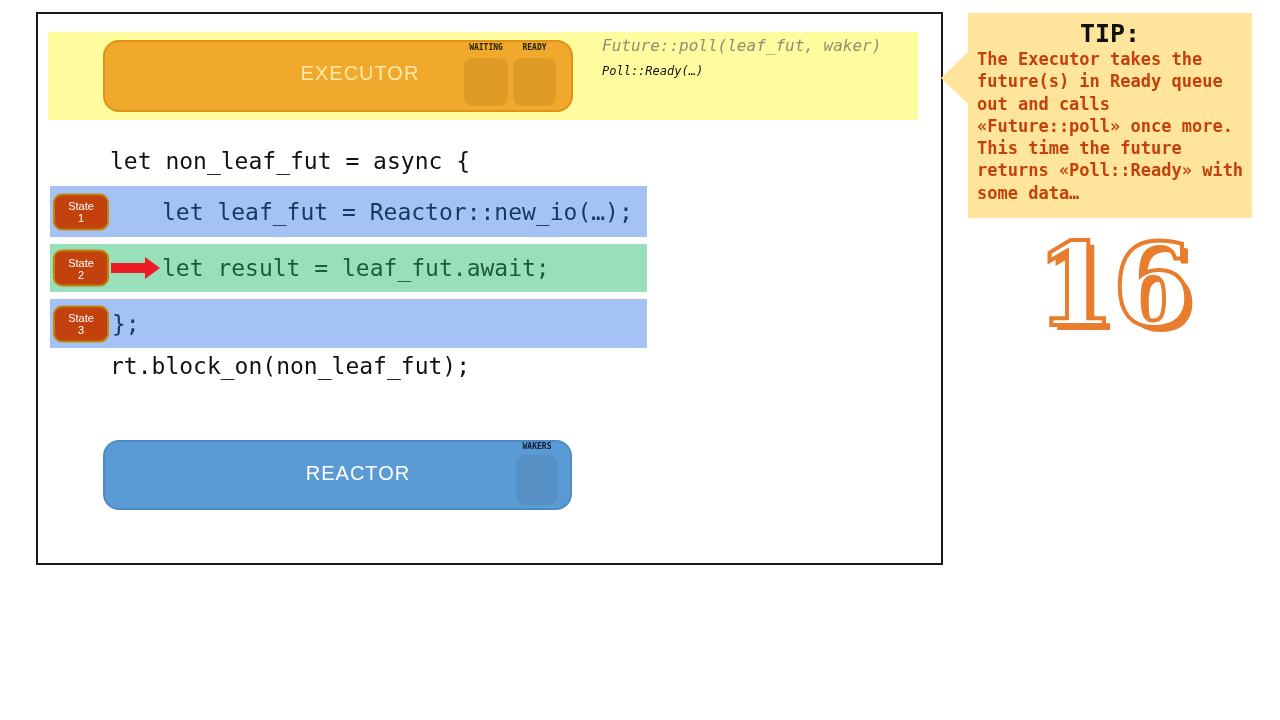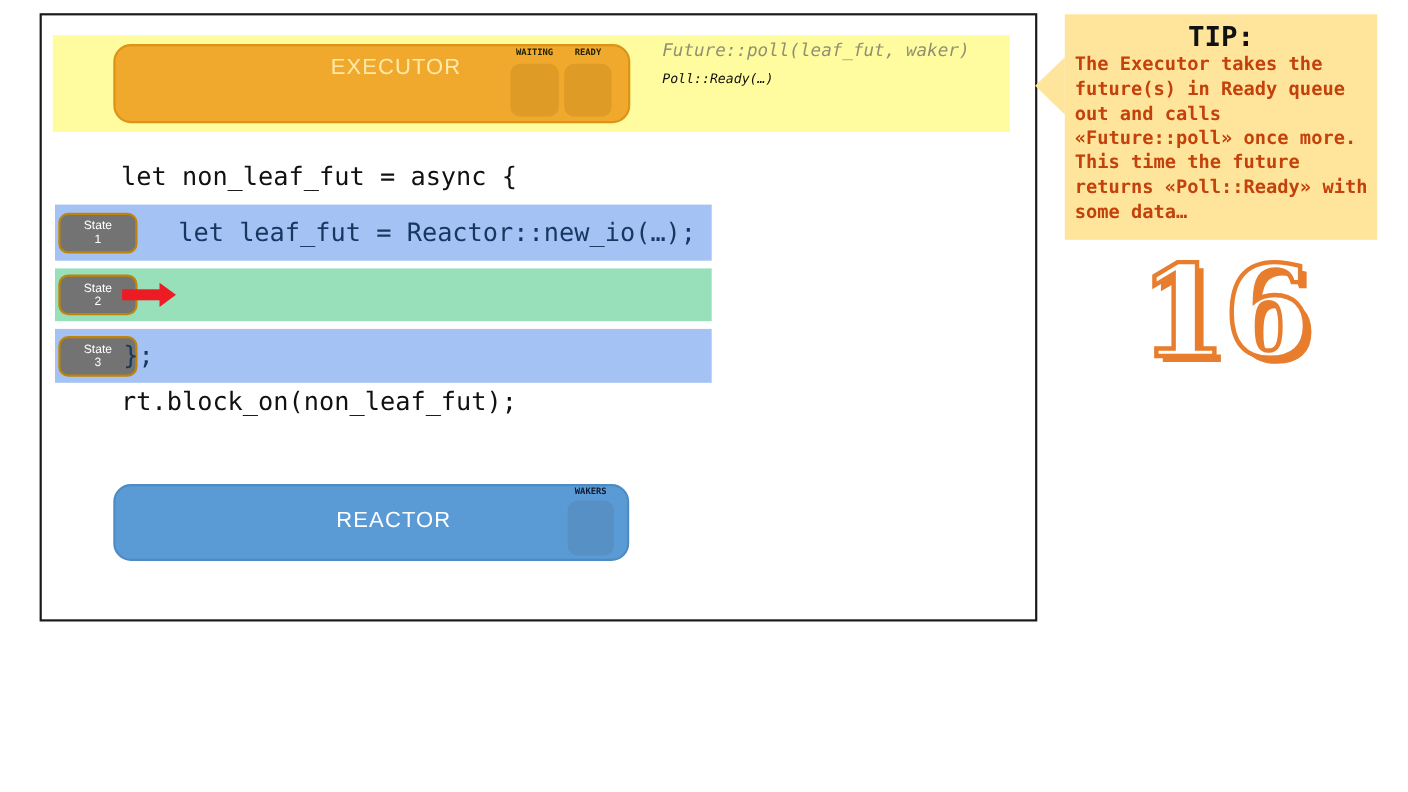--- a/index.html
+++ b/index.html
@@ -9,21 +9,21 @@
   .abs { position: absolute; }
 
   
   .main-box { left: 36px; top: 12px; width: 907px; height: 553px; background: #ffffff; border: 2px solid #1a1a1a; }
 
   
   .banner { left: 48px; top: 32px; width: 870px; height: 88px; background: #fefc9e; }
 
   
   .executor { left: 103px; top: 40px; width: 470px; height: 72px; background: #f0a92d; border: 2px solid #db9415; border-radius: 16px; }
-  .executor-label { left: 103px; top: 50px; width: 470px; text-align: center; font-size: 20px; letter-spacing: 1px; color: #ffe9a8; padding-left: 44px; }
+  .executor-label { left: 103px; top: 62px; width: 470px; text-align: center; font-size: 20px; letter-spacing: 1px; color: #ffe9a8; padding-left: 44px; }
   .queue-label { font-family: "DejaVu Sans Mono", monospace; font-weight: bold; font-size: 8px; color: #222200; text-align: center; }
   .waiting-label { left: 463px; top: 43px; width: 46px; }
   .ready-label   { left: 512px; top: 43px; width: 45px; }
   .exec-slot { background: #de9b26; border-radius: 9px; }
   .waiting-slot { left: 464px; top: 58px; width: 44px; height: 48px; }
   .ready-slot   { left: 513px; top: 58px; width: 43px; height: 48px; }
 
   .mono { font-family: "DejaVu Sans Mono", monospace; font-style: italic; }
   .poll-call   { left: 602px; top: 36px; font-size: 16px; color: #8f9072; }
   .poll-result { left: 602px; top: 64px; font-size: 12px; color: #111111; }
@@ -36,22 +36,22 @@
   .hl-row { left: 50px; width: 597px; display: flex; align-items: center; }
   .row-1 { top: 186px; height: 51px; background: #a4c2f4; }
   .row-2 { top: 244px; height: 48px; background: #97e0ba; }
   .row-3 { top: 299px; height: 49px; background: #a4c2f4; }
   .row-code { font-family: "DejaVu Sans Mono", monospace; font-size: 23px; white-space: pre; }
   .row-1 .row-code, .row-3 .row-code { color: #17375e; }
   .row-2 .row-code { color: #1c5c3c; }
   .row-1 .row-code, .row-2 .row-code { position: absolute; left: 112px; }
   .row-3 .row-code { position: absolute; left: 62px; }
 
-  .state-badge { position: absolute; left: 3px; top: 50%; transform: translateY(-50%); width: 72px; height: 37px;
-    background: #737373; border: 2px solid #bf8409; border-radius: 9px;
+  .state-badge { position: absolute; left: 3px; top: 50%; transform: translateY(-50%); width: 56px; height: 37px;
+    background: #c2410c; border: 2px solid #bf8409; border-radius: 9px;
     display: flex; flex-direction: column; align-items: center; justify-content: center;
     color: #ffffff; font-size: 11px; line-height: 12px; }
 
   .red-arrow-shaft { position: absolute; left: 61px; top: 50%; transform: translateY(-50%); width: 35px; height: 10px; background: #ed1c24; }
   .red-arrow-head { position: absolute; left: 95px; top: 50%; transform: translateY(-50%); width: 0; height: 0;
     border-top: 11px solid transparent; border-bottom: 11px solid transparent; border-left: 15px solid #ed1c24; }
 
   
   .reactor { left: 103px; top: 440px; width: 469px; height: 70px; background: #5b9bd5; border: 2px solid #4e8bc4; border-radius: 16px; }
   .reactor-label { left: 103px; top: 462px; width: 469px; text-align: center; font-size: 20px; letter-spacing: 1px; color: #ffffff; padding-left: 41px; }
@@ -103,20 +103,21 @@
   <span class="row-code">let leaf_fut = Reactor::new_io(…);</span>
 </div>
 
 <div class="abs hl-row row-2">
   <div class="state-badge">
     <span>State</span>
     <span>2</span>
   </div>
   <div class="red-arrow-shaft"></div>
   <div class="red-arrow-head"></div>
+  <span class="row-code">let result = leaf_fut.await;</span>
 </div>
 
 <div class="abs hl-row row-3">
   <div class="state-badge">
     <span>State</span>
     <span>3</span>
   </div>
   <span class="row-code">};</span>
 </div>
 

